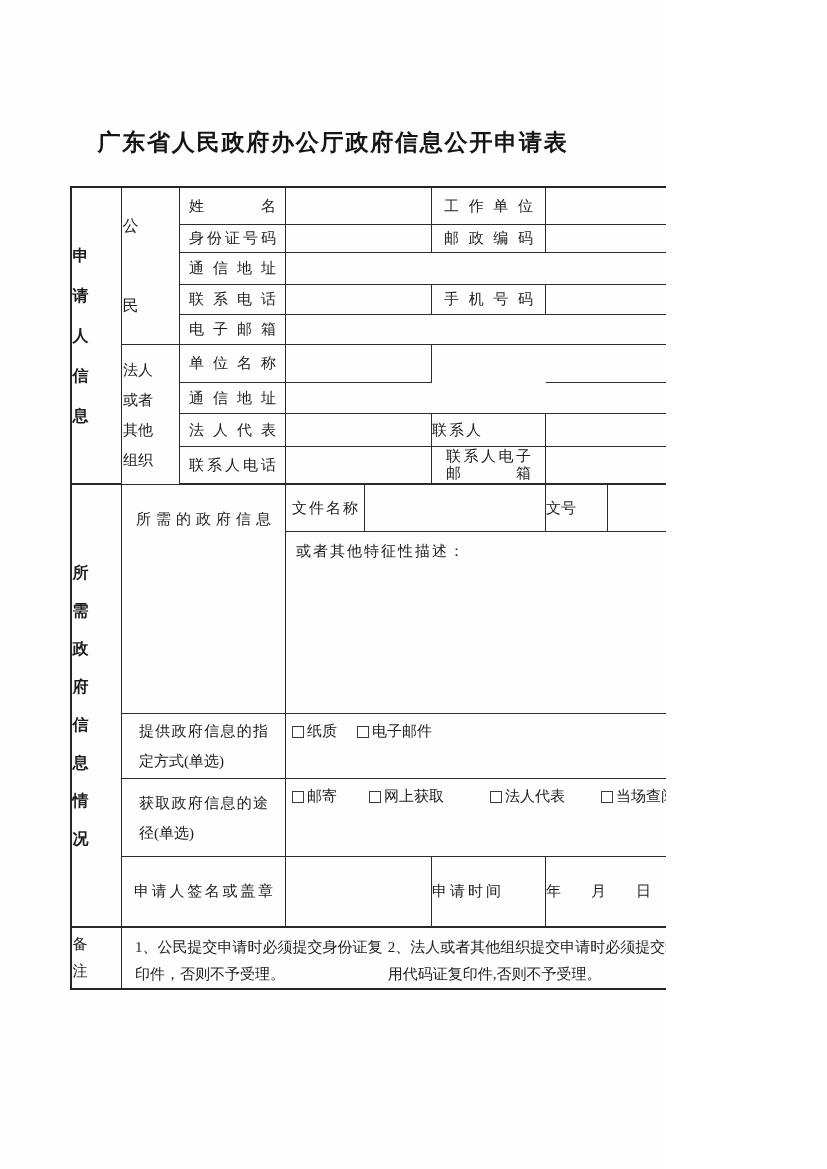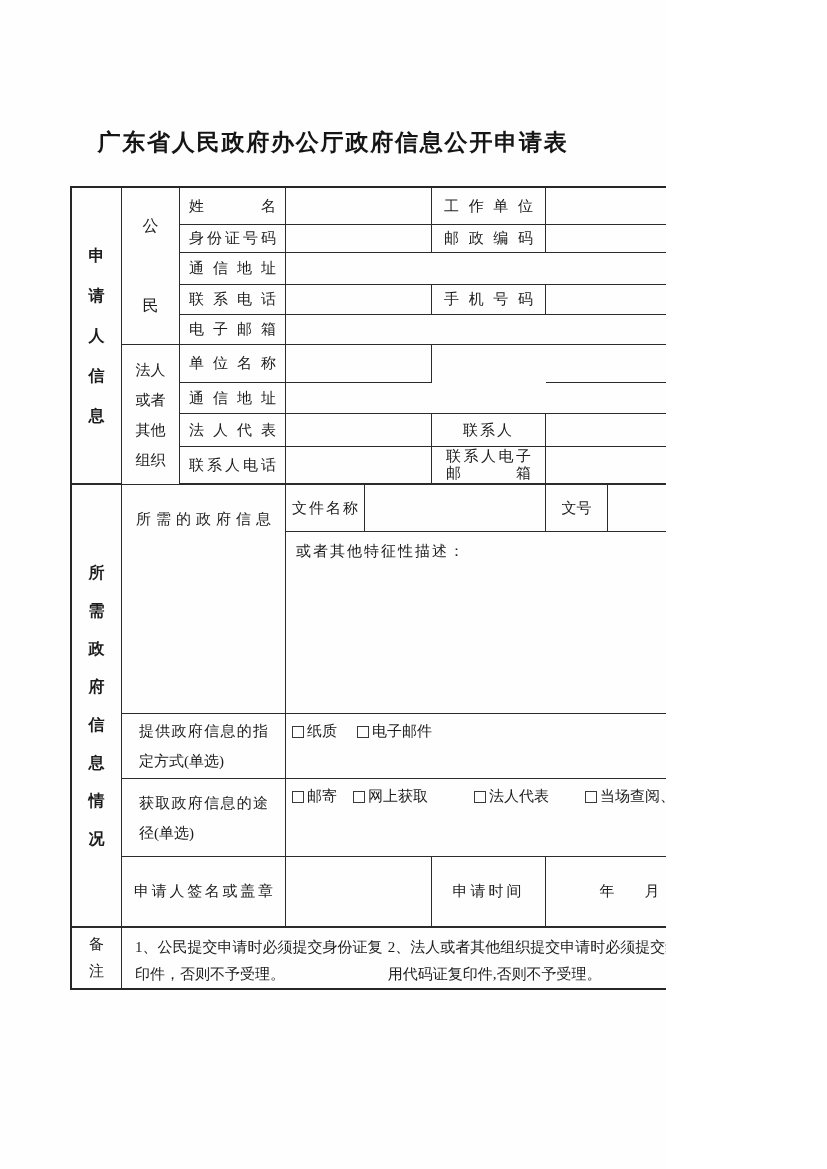--- a/index.html
+++ b/index.html
@@ -15,21 +15,21 @@
   }
   .tbl{
     position:absolute; left:70px; top:186px; width:690px; height:804px;
     box-sizing:border-box; border:2px solid #262626; background:#fefefe;
     display:grid;
     grid-template-columns:50px 58px 106px 79px 67px 114px 62px 150px;
     grid-template-rows:37px 28px 32px 30px 30px 38px 31px 33px 38px 47px 182px 65px 78px 71px 60px;
   }
   .c{
     box-sizing:border-box; border-right:1px solid #2b2b2b; border-bottom:1px solid #2b2b2b;
-    display:flex; align-items:center; justify-content:center;
+    display:flex; align-items:center; 
     font-size:15px; line-height:1.4; overflow:hidden;
   }
   .er{border-right:none}
   .eb{border-bottom:none}
   .bb2{border-bottom-width:2px}
   
   .sp>span{flex:1 1 auto; text-align:justify; text-align-last:justify;}
   .jy>span{flex:1 1 auto; text-align:justify;}
   .p5{padding:0 5px}.p6{padding:12px 6px}.p9{padding:0 9px}.p12{padding:0 12px}.p14{padding:0 14px}.p17{padding:0 17px}
   .lh17>span{line-height:17px}
@@ -43,21 +43,21 @@
   .vA{width:17px; line-height:40px; font-size:16px; font-weight:700;}
   .vB{width:17px; line-height:38px; font-size:16px; font-weight:700;}
   .vCit{width:17px; line-height:80px; font-size:16px;}
   .vOrg{width:32px; line-height:30px; font-size:15px;}
   .vNote{width:16px; line-height:27px; font-size:15px;}
   
   .opts{justify-content:flex-start; align-items:flex-start; padding:7px 0 0 6px;}
   .opt{display:inline-flex; align-items:center; white-space:nowrap;}
   .cb{width:10px; height:10px; border:1px solid #3a3a3a; margin-right:3px; flex:none; background:#fefefe;}
   .opts1 .opt + .opt{margin-left:20px}
-  .opts2 .opt:nth-child(2){margin-left:16px}
+  .opts2 .opt:nth-child(2){margin-left:32px}
   .opts2 .opt:nth-child(3){margin-left:46px}
   .opts2 .opt:nth-child(4){margin-left:36px}
   
   .rem{flex-direction:row; align-items:flex-start; justify-content:flex-start; padding:6px 10px 0 13px; line-height:27px;}
 </style>
 </head>
 <body>
 
 <div class="page">
 

